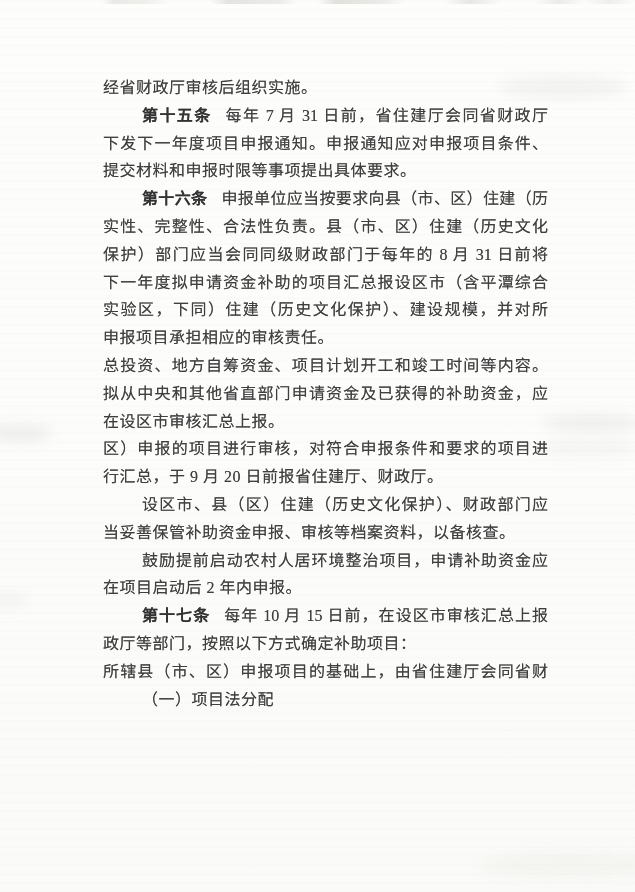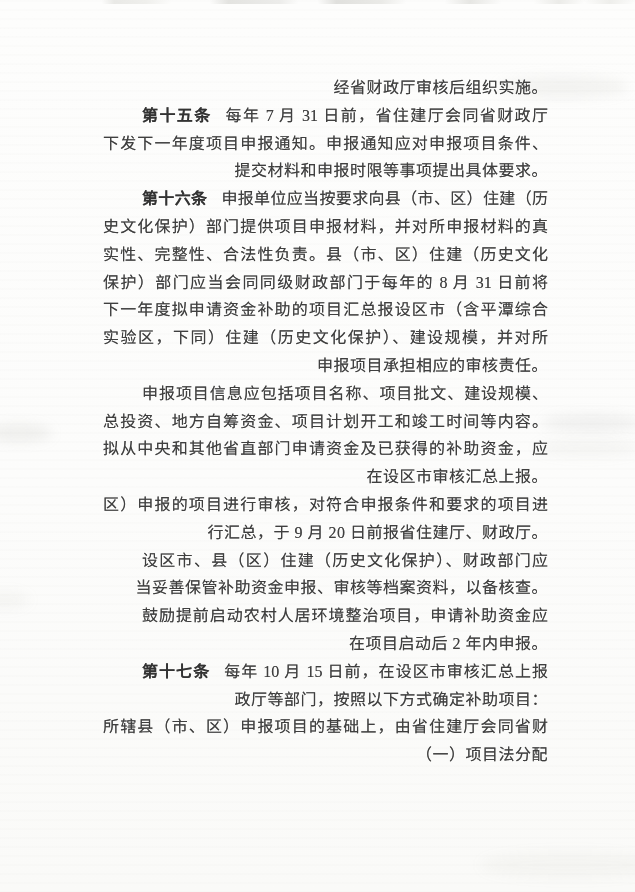--- a/index.html
+++ b/index.html
@@ -73,21 +73,20 @@
     text-shadow: 0 0 0.6px rgba(72, 72, 72, 0.65);
     white-space: nowrap;
   }
   .line.just {
     white-space: normal;
     text-align: justify;
     text-align-last: justify;
   }
   .line.nojust {
     letter-spacing: 0.5px;
-    text-align: right;
   }
   .line.indent {
     padding-left: 39px;
   }
   .art {
     font-weight: bold;
     color: #333333;
     margin-right: 14px;
     font-family: Liberation Mono, monospace;
   }
@@ -102,27 +101,25 @@
   <div class="sm s3"></div>
   <div class="sm s4"></div>
   <div class="sm s5"></div>
   <div class="sm s6"></div>
   <div class="textblock">
       <div class="line nojust"><span class="txt">经省财政厅审核后组织实施。</span></div>
       <div class="line indent just"><span class="art">第十五条</span><span class="txt">每年 7 月 31 日前，省住建厅会同省财政厅</span></div>
       <div class="line just"><span class="txt">下发下一年度项目申报通知。申报通知应对申报项目条件、</span></div>
       <div class="line nojust"><span class="txt">提交材料和申报时限等事项提出具体要求。</span></div>
       <div class="line indent just"><span class="art">第十六条</span><span class="txt">申报单位应当按要求向县（市、区）住建（历</span></div>
-      <div class="line just"><span class="txt">史文化保护）部门提供项目申报材料，并对所申报材料的真</span></div>
       <div class="line just"><span class="txt">实性、完整性、合法性负责。县（市、区）住建（历史文化</span></div>
       <div class="line just"><span class="txt">保护）部门应当会同同级财政部门于每年的 8 月 31 日前将</span></div>
       <div class="line just"><span class="txt">下一年度拟申请资金补助的项目汇总报设区市（含平潭综合</span></div>
       <div class="line just"><span class="txt">实验区，下同）住建（历史文化保护）、建设规模，并对所</span></div>
       <div class="line nojust"><span class="txt">申报项目承担相应的审核责任。</span></div>
-      <div class="line indent just"><span class="txt">申报项目信息应包括项目名称、项目批文、建设规模、</span></div>
       <div class="line just"><span class="txt">总投资、地方自筹资金、项目计划开工和竣工时间等内容。</span></div>
       <div class="line just"><span class="txt">拟从中央和其他省直部门申请资金及已获得的补助资金，应</span></div>
       <div class="line nojust"><span class="txt">在设区市审核汇总上报。</span></div>
       <div class="line just"><span class="txt">区）申报的项目进行审核，对符合申报条件和要求的项目进</span></div>
       <div class="line nojust"><span class="txt">行汇总，于 9 月 20 日前报省住建厅、财政厅。</span></div>
       <div class="line indent just"><span class="txt">设区市、县（区）住建（历史文化保护）、财政部门应</span></div>
       <div class="line nojust"><span class="txt">当妥善保管补助资金申报、审核等档案资料，以备核查。</span></div>
       <div class="line indent just"><span class="txt">鼓励提前启动农村人居环境整治项目，申请补助资金应</span></div>
       <div class="line nojust"><span class="txt">在项目启动后 2 年内申报。</span></div>
       <div class="line indent just"><span class="art">第十七条</span><span class="txt">每年 10 月 15 日前，在设区市审核汇总上报</span></div>

